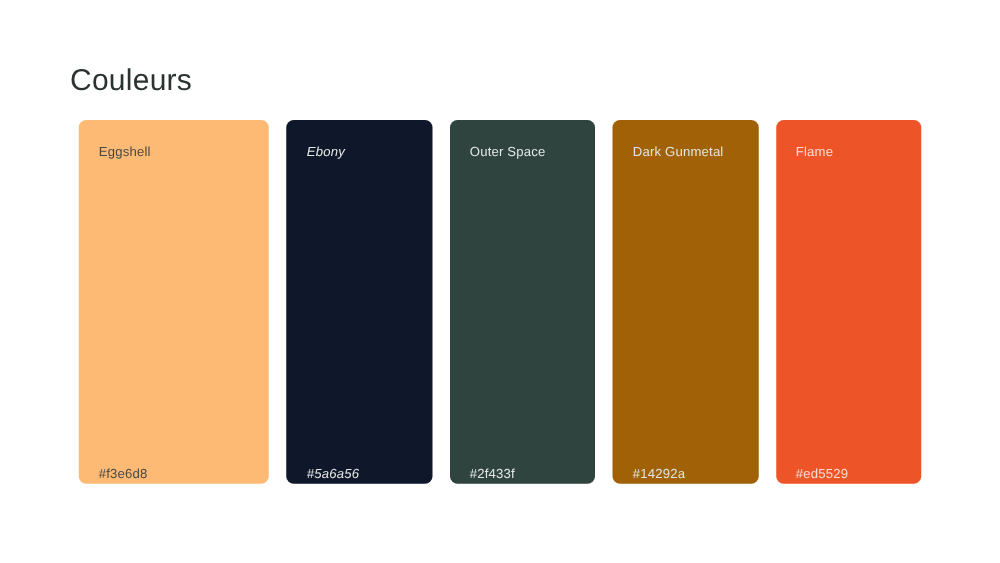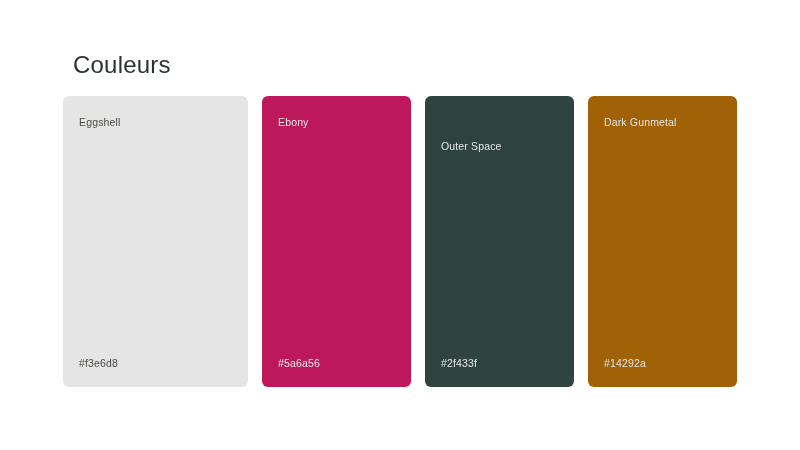--- a/index.html
+++ b/index.html
@@ -17,21 +17,21 @@
     -webkit-font-smoothing: antialiased;
   }
 
   .page {
     position: absolute;
     inset: 0;
   }
 
   .page-title {
     position: absolute;
-    left: 73px;
+    left: 56px;
     top: 50px;
     font-size: 24px;
     font-weight: 300;
     letter-spacing: 0.2px;
     color: #2b3330;
     line-height: 1.25;
     white-space: nowrap;
   }
 
   .palette {
@@ -58,51 +58,55 @@
     top: 20px;
     font-size: 10.5px;
     font-weight: 400;
     letter-spacing: 0.15px;
     white-space: nowrap;
   }
 
   .swatch-hex {
     position: absolute;
     left: 16px;
-    bottom: 18px;
+    bottom: 2px;
     font-size: 10.5px;
     font-weight: 400;
     letter-spacing: 0.15px;
     white-space: nowrap;
   }
 </style>
 </head>
 <body style="background: rgb(255, 255, 255);">
 
 <div class="page">
 
   <div class="page-title" style="color: rgb(43, 51, 48);">Couleurs</div>
 
   <div class="palette">
 
-    <div class="swatch" style="background: #e5e5e5; padding-left: 36px;">
+    <div class="swatch" style="background: #fdba74; padding-left: 36px;">
       <div class="swatch-name" style="color: rgb(74, 74, 69);">Eggshell</div>
       <div class="swatch-hex" style="color: rgb(74, 74, 69);">#f3e6d8</div>
     </div>
 
-    <div class="swatch" style="background: #be185d;">
+    <div class="swatch" style="background: #0f172a; font-style: italic;">
       <div class="swatch-name" style="color: rgb(230, 233, 228);">Ebony</div>
       <div class="swatch-hex" style="color: rgb(230, 233, 228); text-align: center;">#5a6a56</div>
     </div>
 
     <div class="swatch" style="background: rgb(47, 67, 63);">
-      <div class="swatch-name" style="color: rgb(226, 231, 229); margin-top: 24px;">Outer Space</div>
+      <div class="swatch-name" style="color: rgb(226, 231, 229);">Outer Space</div>
       <div class="swatch-hex" style="color: rgb(226, 231, 229); text-align: right;">#2f433f</div>
     </div>
 
     <div class="swatch" style="background: #a16207;">
       <div class="swatch-name" style="color: rgb(223, 229, 228);">Dark Gunmetal</div>
       <div class="swatch-hex" style="color: rgb(223, 229, 228);">#14292a</div>
     </div>
 
+    <div class="swatch" style="background: rgb(237, 85, 41);">
+      <div class="swatch-name" style="color: rgb(250, 220, 210);">Flame</div>
+      <div class="swatch-hex" style="color: rgb(250, 220, 210);">#ed5529</div>
+    </div>
 
   </div>
 </div>
 
 </body></html>

